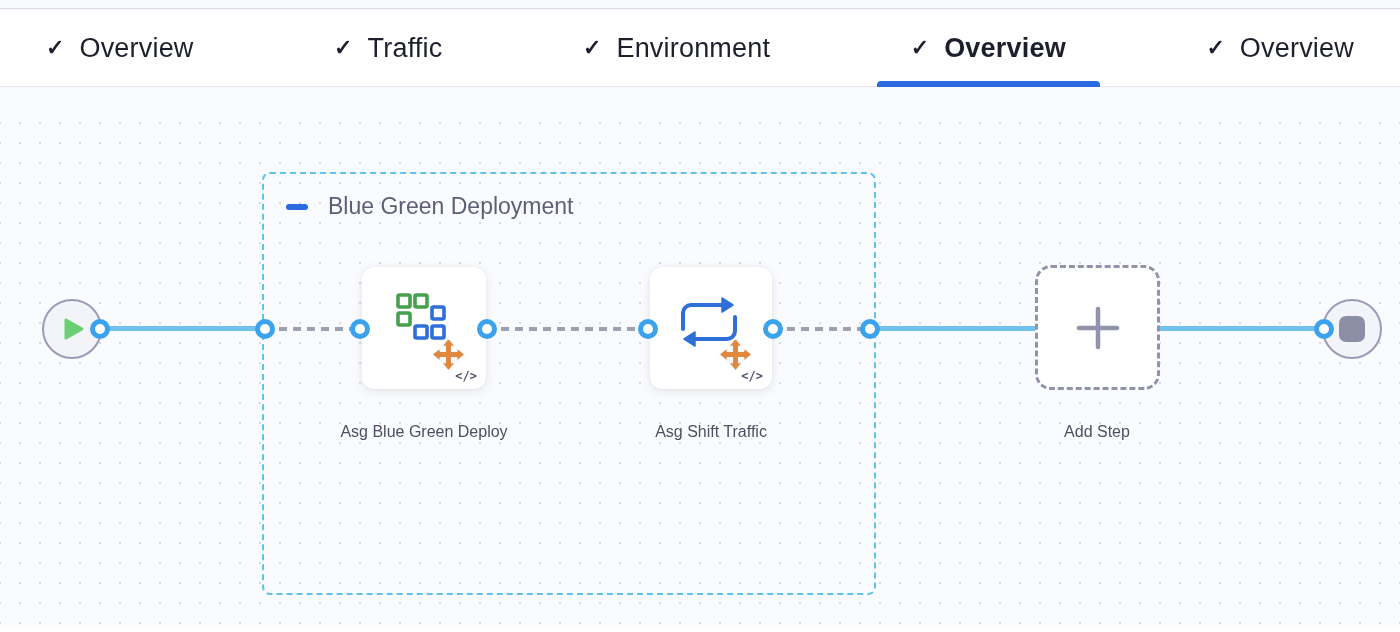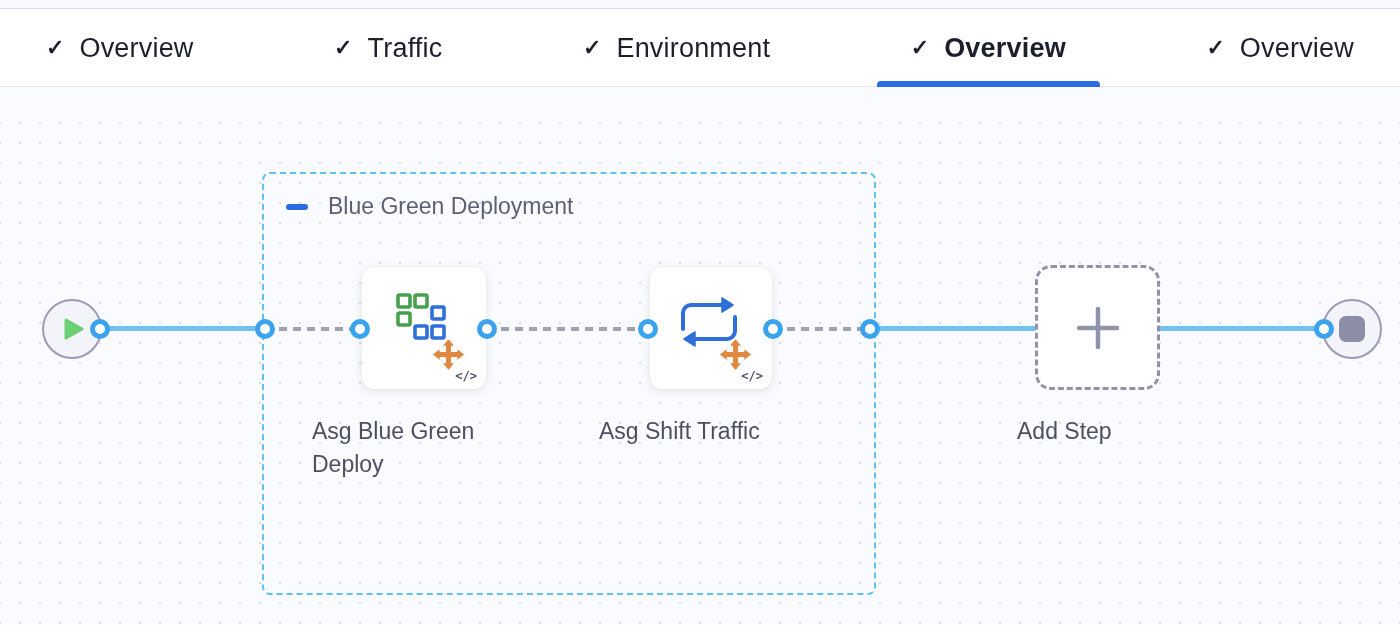--- a/index.html
+++ b/index.html
@@ -60,22 +60,22 @@
   .move-icon { position:absolute; }
   .code-glyph { position:absolute; right:9px; bottom:6px;
     font-family:"DejaVu Sans Mono", monospace; font-size:12px; font-weight:700; color:#4e5369; }
 
   
   .add-step { position:absolute; left:1035px; top:160px; width:125px; height:125px;
     background:#ffffff; border:3px dashed #9093a9; border-radius:16px;
     display:flex; align-items:center; justify-content:center; cursor:pointer; }
 
   
-  .node-label { position:absolute; top:310px; 
-    font-size:23px; line-height:33px; color:#4d4f62; }
+  .node-label { position:absolute; top:310px; text-align:center;
+    font-size:16px; line-height:33px; color:#4d4f62; }
 </style>
 </head>
 <body>
 
 <div class="app">
 
   <div class="top-strip"></div>
 
   <div class="tab-bar">
     <div class="tab">

